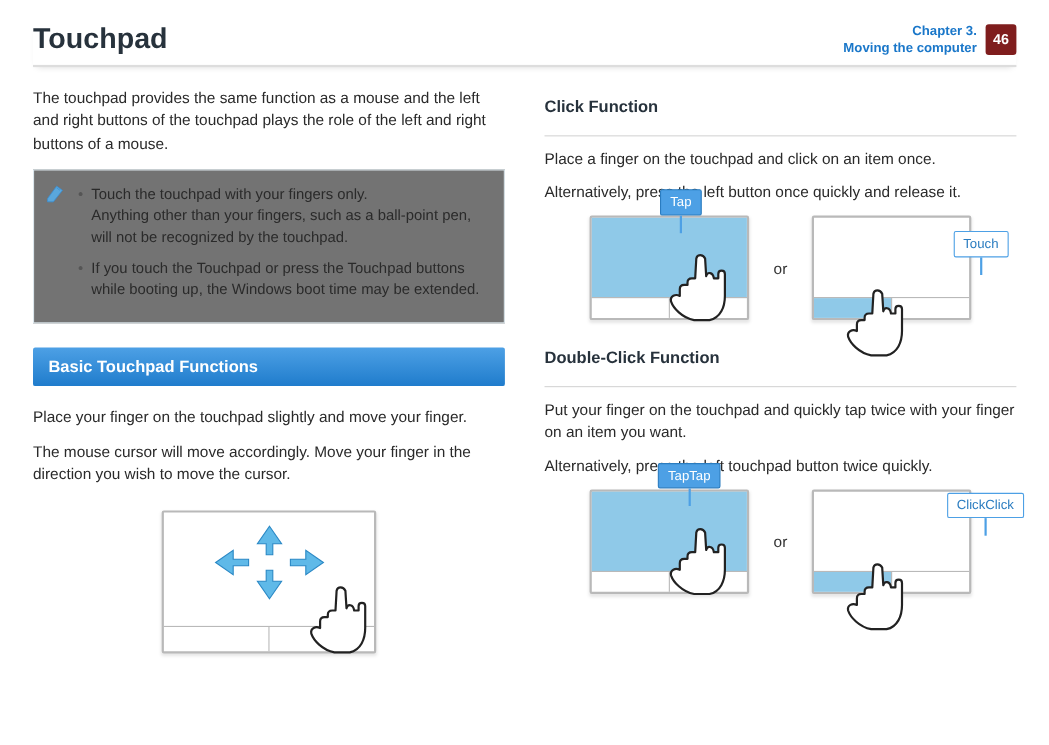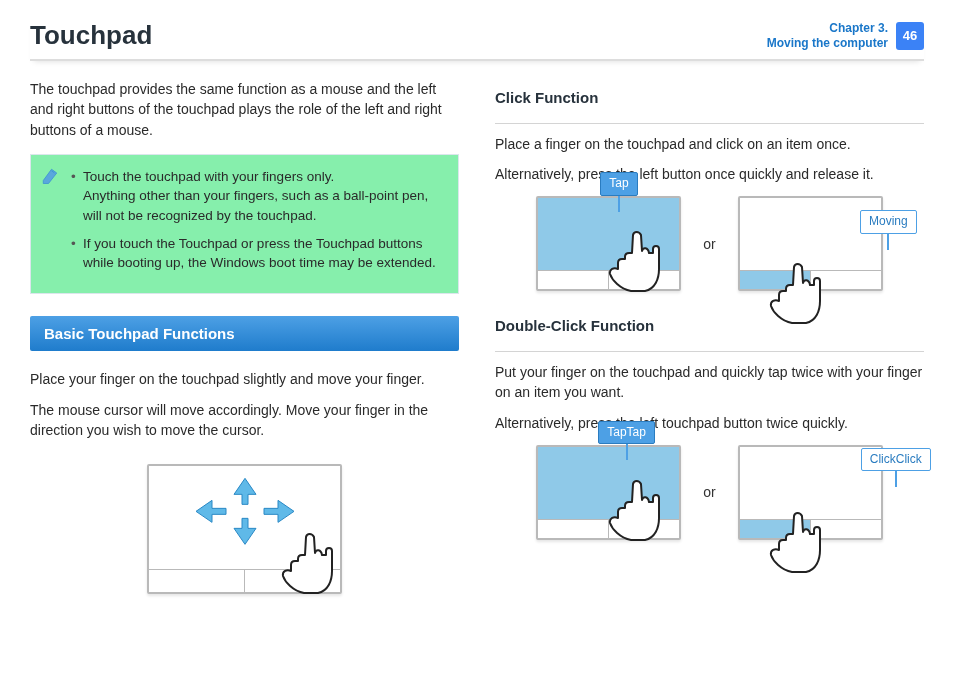--- a/index.html
+++ b/index.html
@@ -33,39 +33,39 @@
     margin-left: 41px;
   }
   .chapter-info {
     text-align: right;
     color: #1a77c9;
     font-size: 12px;
     font-weight: 600;
     line-height: 1.2;
   }
   .page-badge {
-    background: #3b82f6;
+    background: #7f1d1d;
     color: #fff;
     width: 28px;
     height: 28px;
     border-radius: 3px;
     display: flex;
     align-items: center;
     justify-content: center;
     font-weight: 700;
     font-size: 13px;
   }
   .columns {
     display: flex;
     gap: 36px;
   }
   .col { flex: 1; font-size: 14px; line-height: 1.45; color: #2a2a2a; }
   .col p { margin-bottom: 10px; }
   .note-box {
-    background: #86efac;
+    background: #737373;
     border: 1px solid #dbe6ec;
     padding: 12px 14px 12px 40px;
     margin: 14px 0 22px 0;
     position: relative;
     font-size: 13.5px;
   }
   .note-icon {
     position: absolute;
     left: 10px;
     top: 12px;
@@ -253,21 +253,21 @@
             </svg>
         </div>
         <div class="tp-buttons">
           <div class="tp-btn-l"></div>
           <div class="tp-btn-r"></div>
         </div>
       </div>
       <div class="or-text">or</div>
       <div class="touchpad">
         <div class="tp-surface">
-          <div class="label-tag label-outline" style="top:12px; right:-36px;">Moving</div>
+          <div class="label-tag label-outline" style="top:12px; right:-36px;">Touch</div>
         </div>
         <div class="tp-buttons">
           <div class="tp-btn-l highlight-btn"></div>
           <div class="tp-btn-r"></div>
         </div>
         <svg class="hand-svg" style="left:24px; bottom:-38px;" viewBox="0 0 70 70">
             <path fill="#fff" stroke="#222" stroke-width="2" stroke-linejoin="round" d="M38 10 C36 6 31 6 30 10 L29 28 L26 28 C23 28 22 30 22 32 L22 34 L19 34 C16 34 15 36 15 38 L15 44 C11 42 6 44 7 49 C9 55 17 64 28 66 L42 66 C52 64 56 54 56 44 L56 24 C56 20 50 20 50 24 L50 28 L46 28 C45 22 40 22 39 26 Z"></path>
           </svg>
       </div>
     </div>

